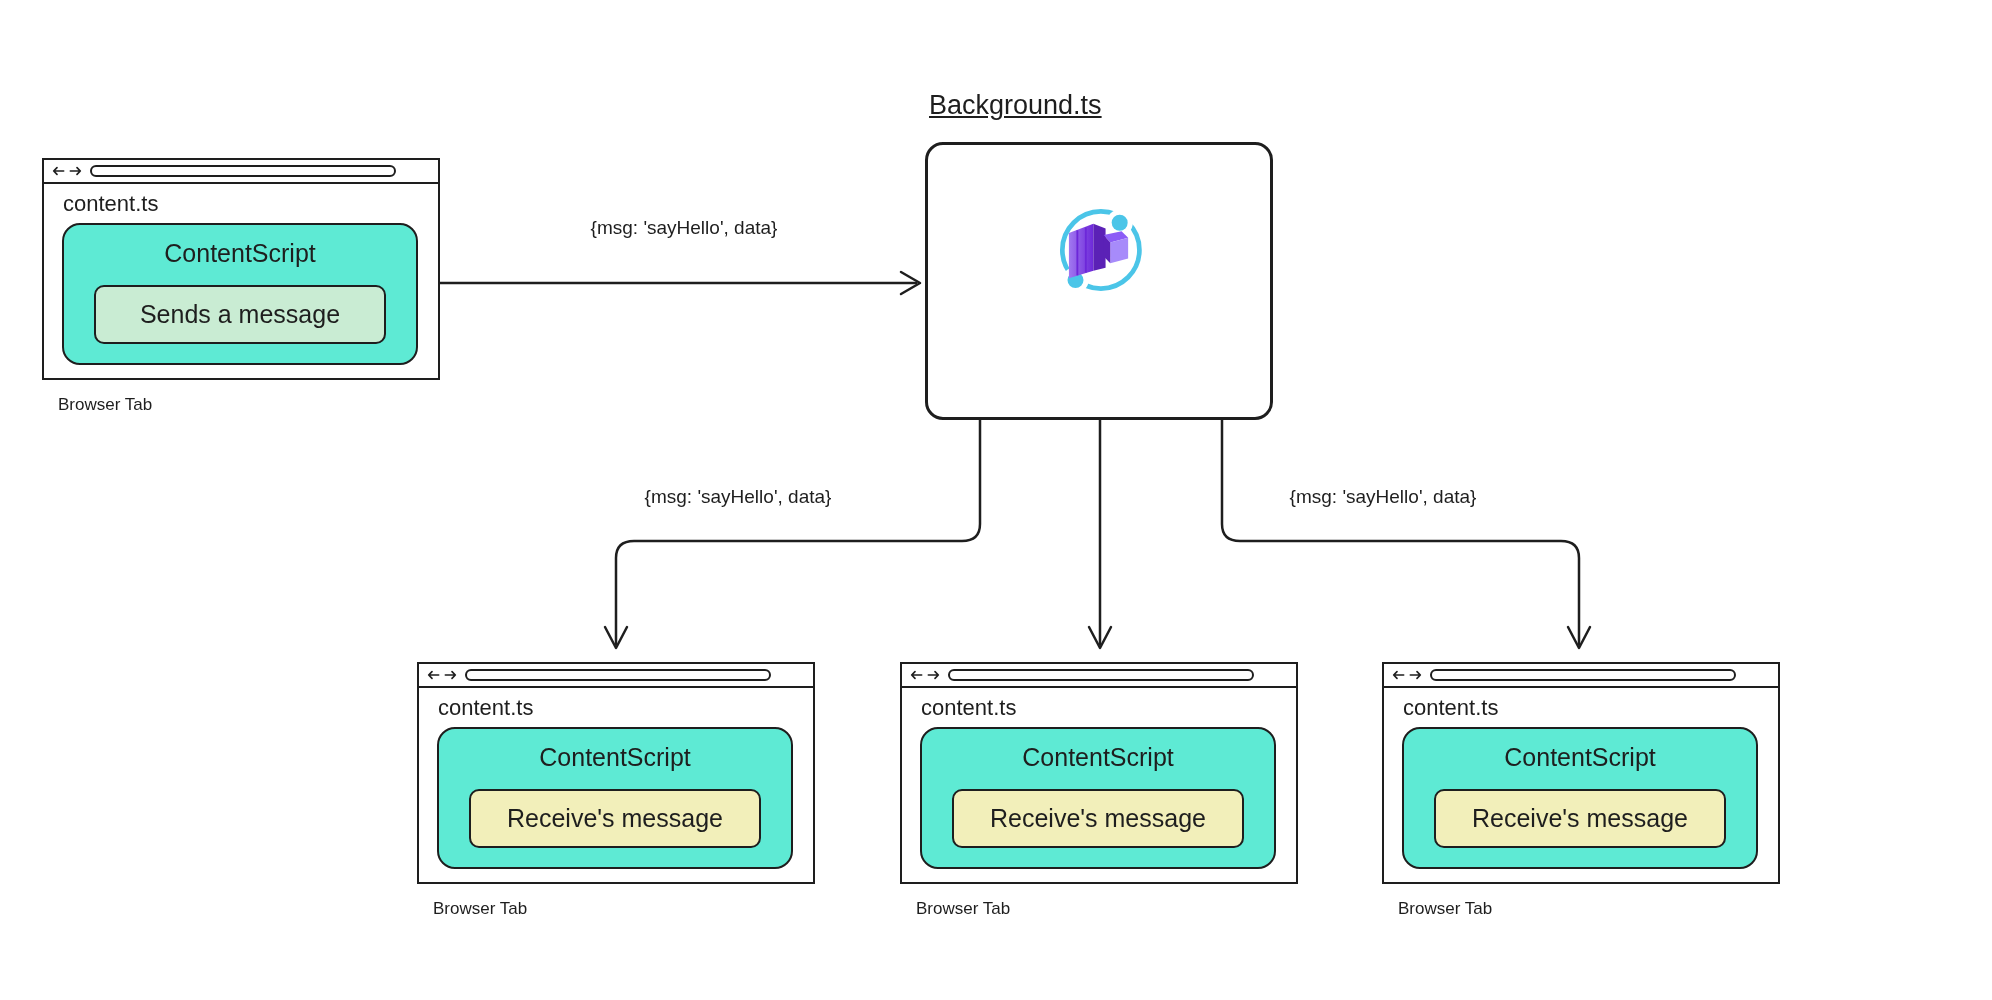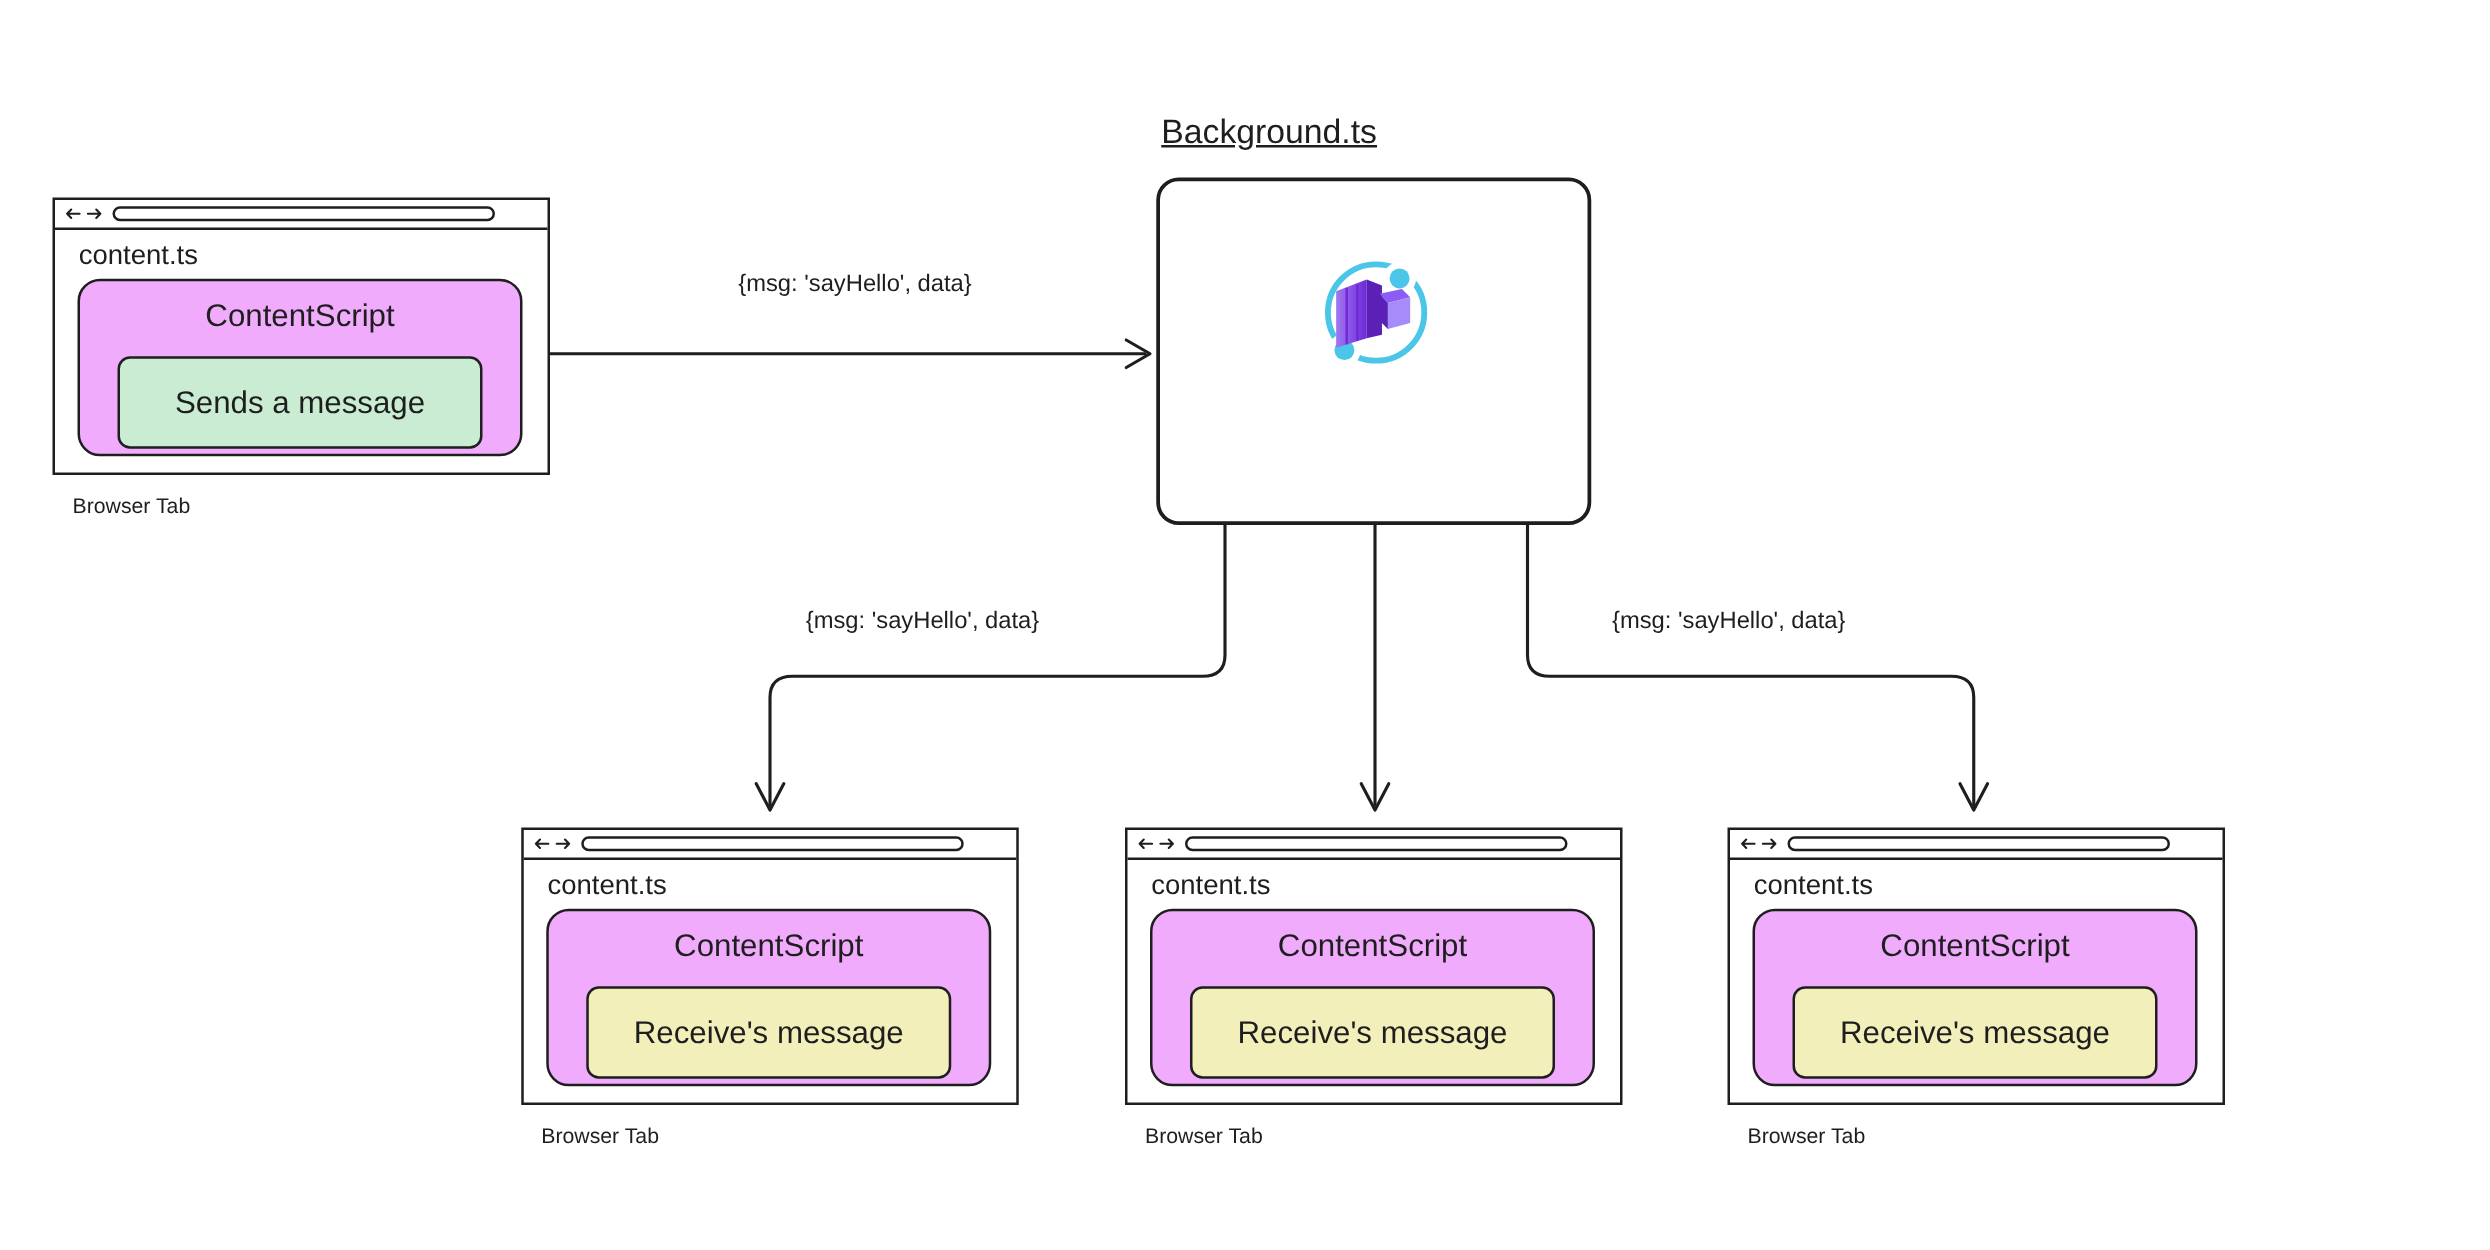--- a/index.html
+++ b/index.html
@@ -33,29 +33,29 @@
     margin-right:34px;background:#fff;box-sizing:border-box;
   }
   .file-label{
     position:absolute;left:19px;top:33px;
     font-size:22px;line-height:1;
   }
   .inner-box{
     position:absolute;left:18px;top:63px;
     width:356px;height:142px;
     border:2.5px solid #1e1e1e;border-radius:18px;
-    background:#f0abfc;box-sizing:border-box;
+    background:#5eead4;box-sizing:border-box;
   }
   .script-label{
     position:absolute;top:16px;width:100%;
     text-align:center;font-size:25px;line-height:1;
   }
   .action-btn{
     position:absolute;left:50%;top:60px;transform:translateX(-50%);
-    width:292px;height:74px;
+    width:292px;height:59px;
     border:2.5px solid #1e1e1e;border-radius:10px;
     display:flex;align-items:center;justify-content:center;
     font-size:25px;box-sizing:border-box;
   }
   .caption{
     position:absolute;left:14px;top:236px;
     font-size:17px;line-height:1;white-space:nowrap;
   }
   
   #win-sender{left:42px;top:158px;}

